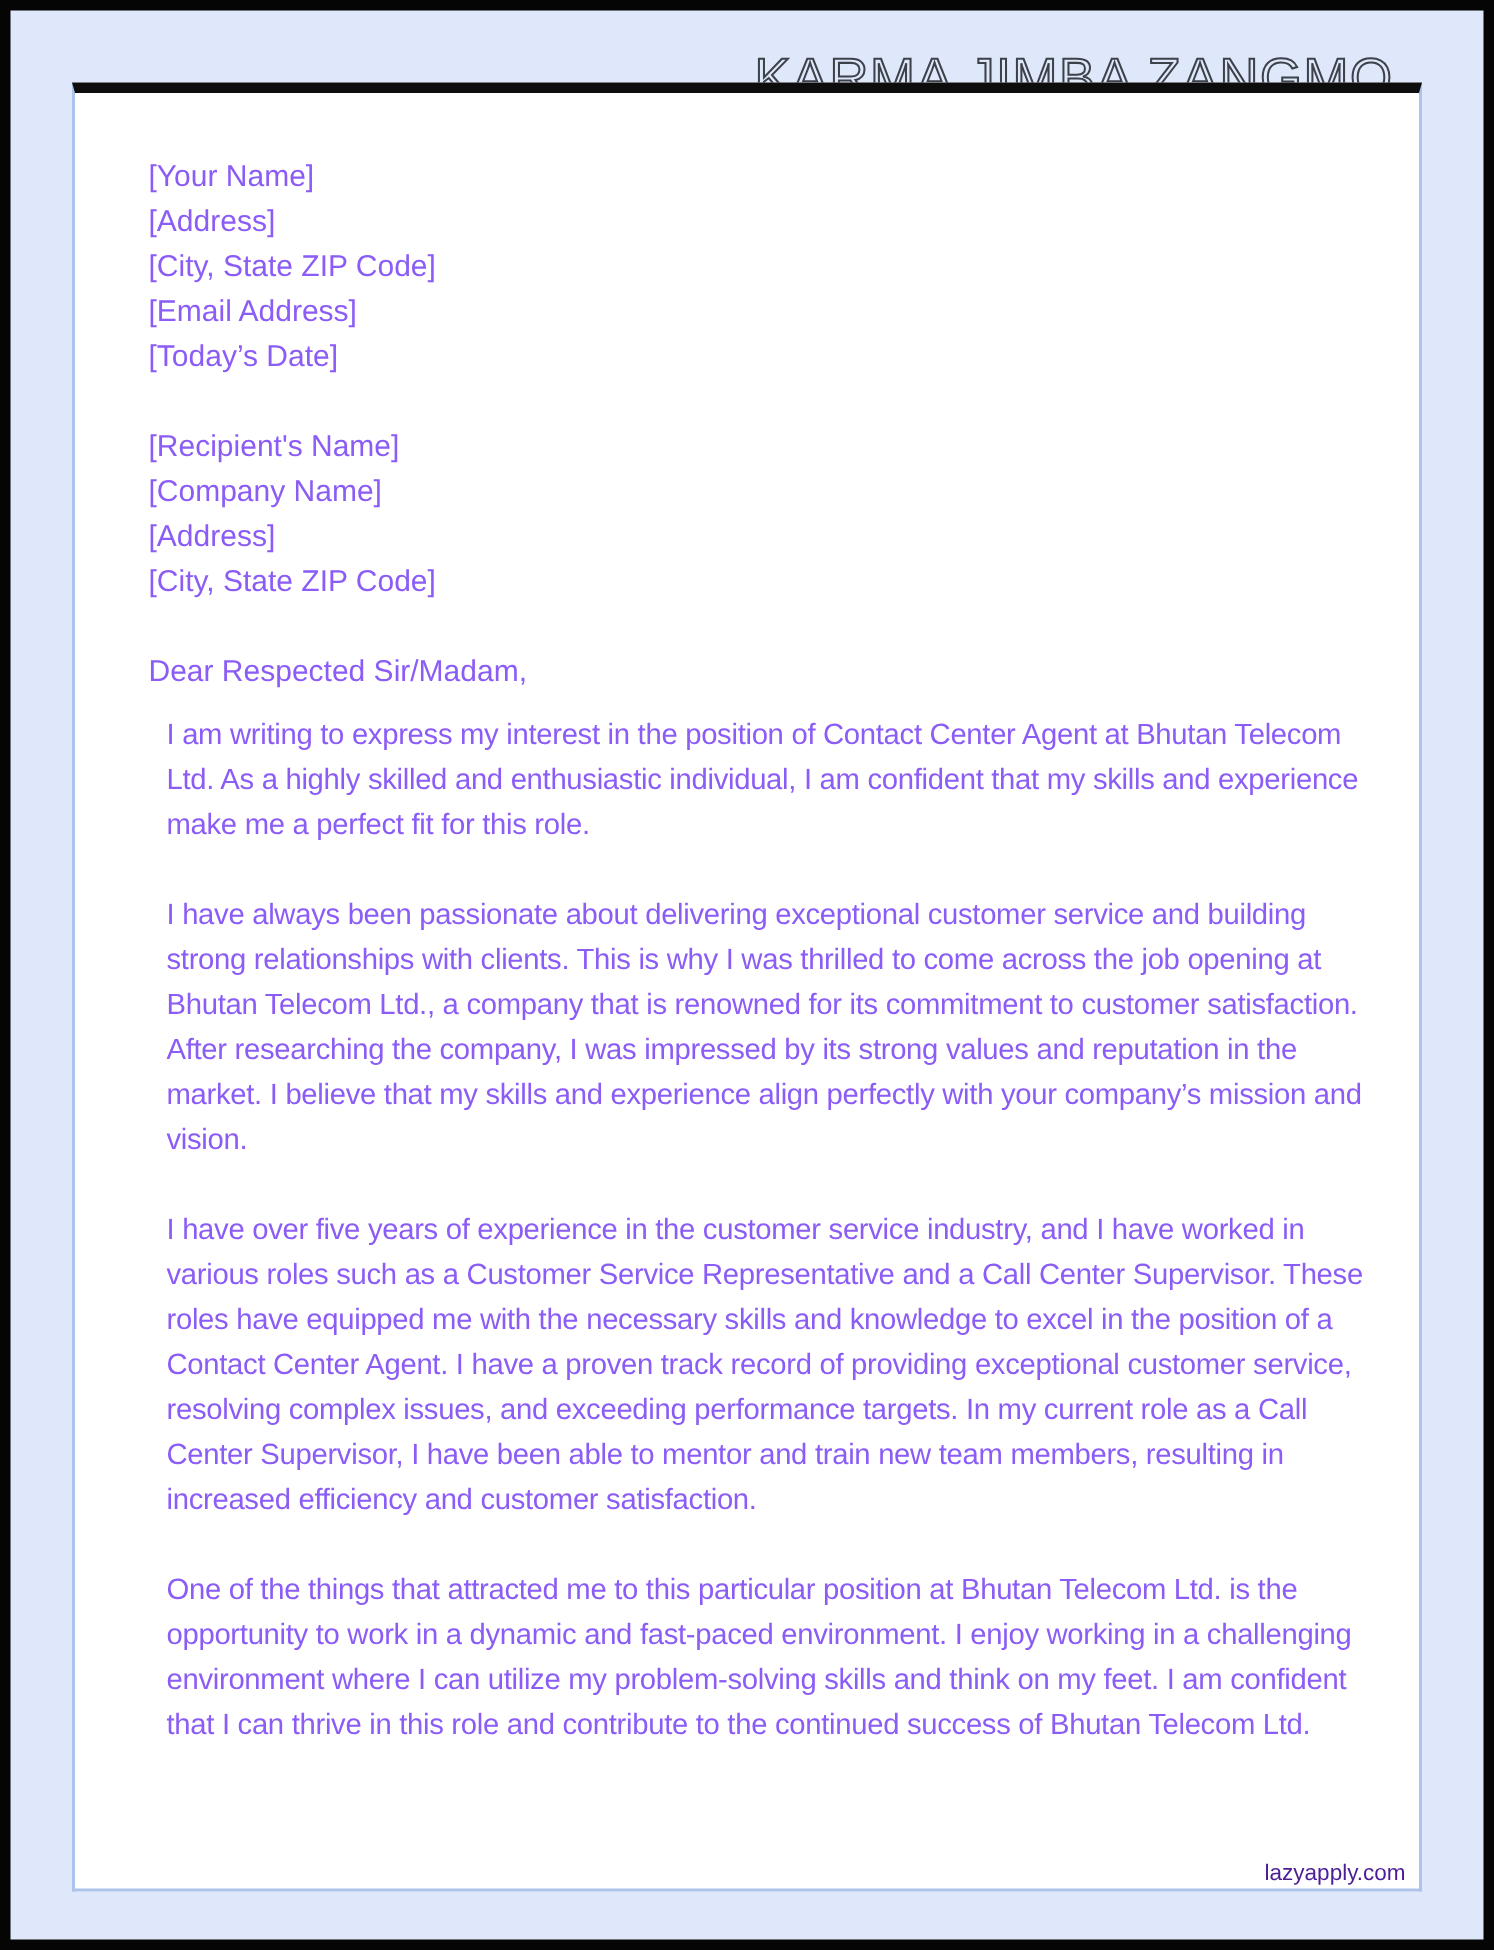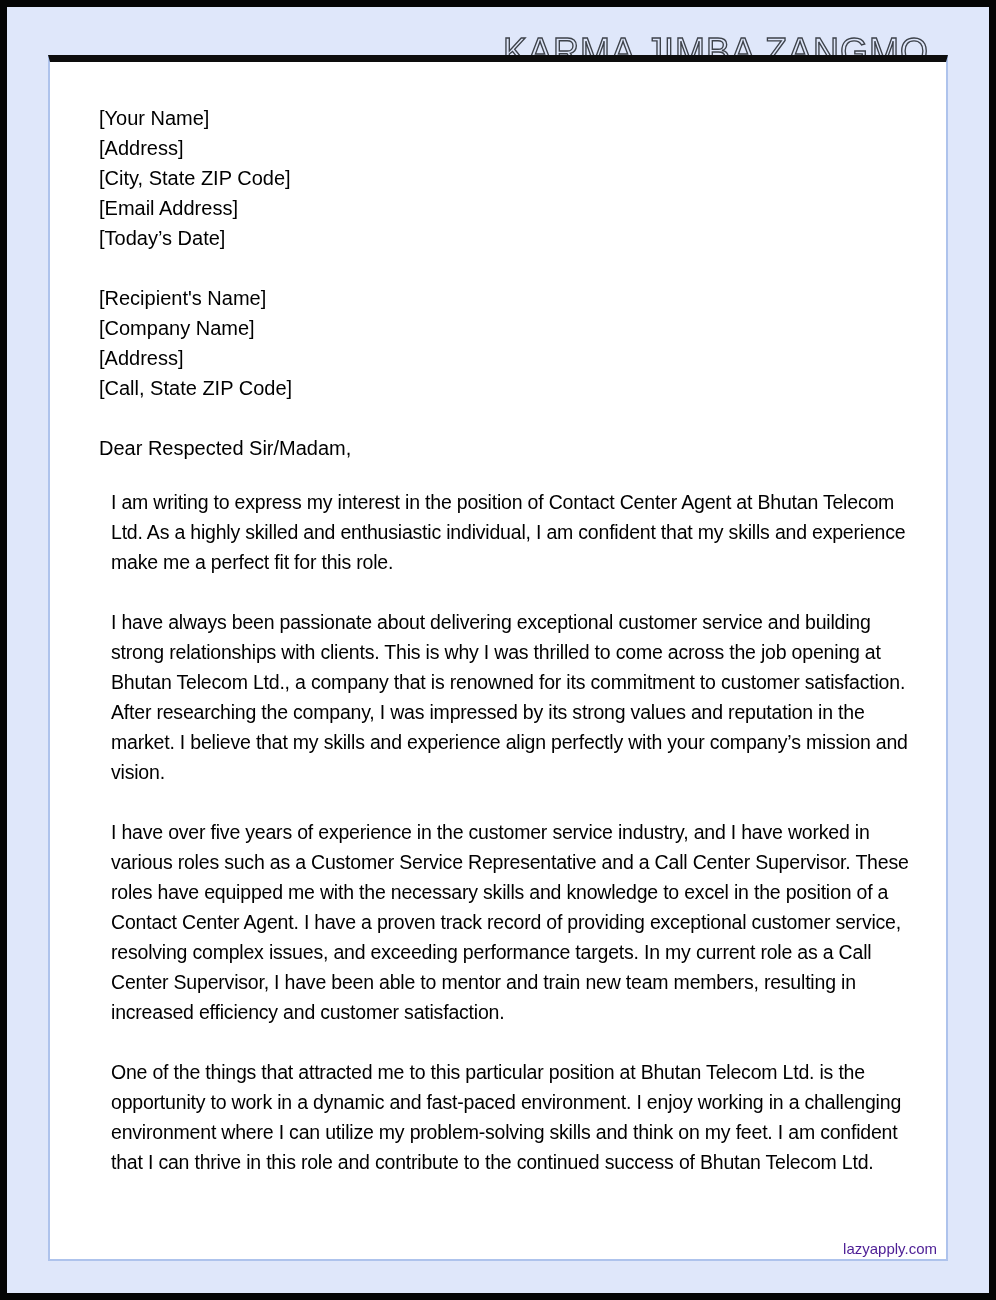--- a/index.html
+++ b/index.html
@@ -43,32 +43,32 @@
     width: 900px;
     height: 1206px;
     box-sizing: border-box;
     background: #ffffff;
     border: 2px solid #aec3ec;
     border-top: 7px solid #0d0d0d;
     overflow: visible;
   }
   .letter-body {
     padding: 41px 37px 0 49px;
-    color: #000000;
+    color: #8b5cf6;
   }
   .address-block {
     font-size: 20px;
     line-height: 30px;
     margin: 0 0 30px 0;
     white-space: pre-line;
   }
   .salutation {
     font-size: 20px;
     line-height: 30px;
-    margin: 0 0 24px 0;
+    margin: 0 0 12px 0;
   }
   .para {
     font-size: 19.5px;
     line-height: 30px;
     letter-spacing: -0.2px;
     margin: 0 0 30px 12px;
   }
   .watermark {
     position: absolute;
     right: 9px;
@@ -93,21 +93,21 @@
 
       <div class="address-block">[Your Name]
 [Address]
 [City, State ZIP Code]
 [Email Address]
 [Today’s Date]</div>
 
       <div class="address-block">[Recipient's Name]
 [Company Name]
 [Address]
-[Call, State ZIP Code]</div>
+[City, State ZIP Code]</div>
 
       <div class="salutation">Dear Respected Sir/Madam,</div>
 
       <p class="para">I am writing to express my interest in the position of Contact Center Agent at Bhutan Telecom Ltd. As a highly skilled and enthusiastic individual, I am confident that my skills and experience make me a perfect fit for this role.</p>
 
       <p class="para">I have always been passionate about delivering exceptional customer service and building strong relationships with clients. This is why I was thrilled to come across the job opening at Bhutan Telecom Ltd., a company that is renowned for its commitment to customer satisfaction. After researching the company, I was impressed by its strong values and reputation in the market. I believe that my skills and experience align perfectly with your company’s mission and vision.</p>
 
       <p class="para">I have over five years of experience in the customer service industry, and I have worked in various roles such as a Customer Service Representative and a Call Center Supervisor. These roles have equipped me with the necessary skills and knowledge to excel in the position of a Contact Center Agent. I have a proven track record of providing exceptional customer service, resolving complex issues, and exceeding performance targets. In my current role as a Call Center Supervisor, I have been able to mentor and train new team members, resulting in increased efficiency and customer satisfaction.</p>
 
       <p class="para">One of the things that attracted me to this particular position at Bhutan Telecom Ltd. is the opportunity to work in a dynamic and fast-paced environment. I enjoy working in a challenging environment where I can utilize my problem-solving skills and think on my feet. I am confident that I can thrive in this role and contribute to the continued success of Bhutan Telecom Ltd.</p>

